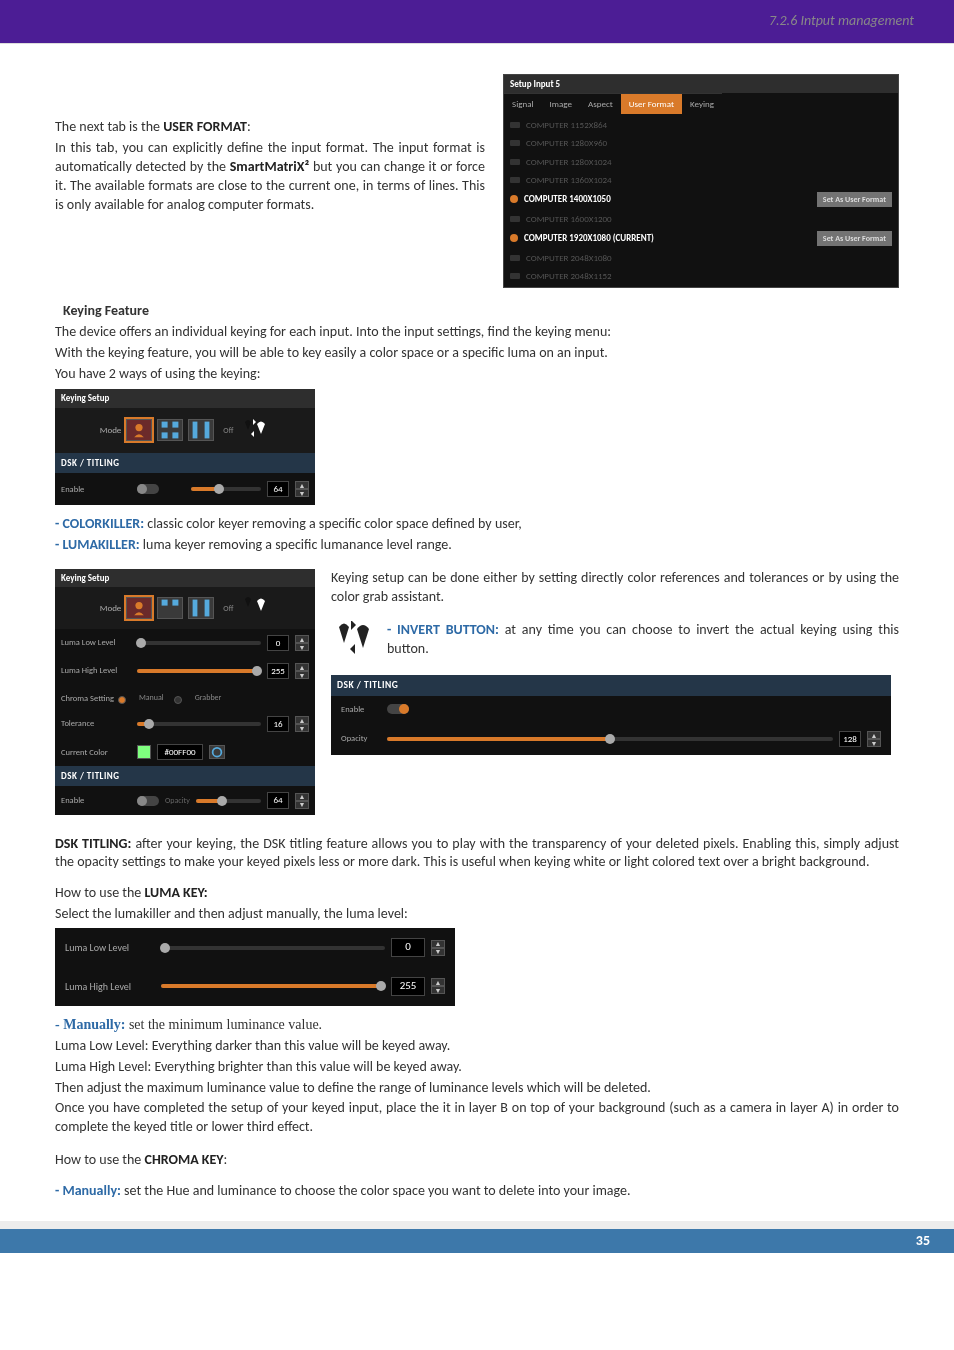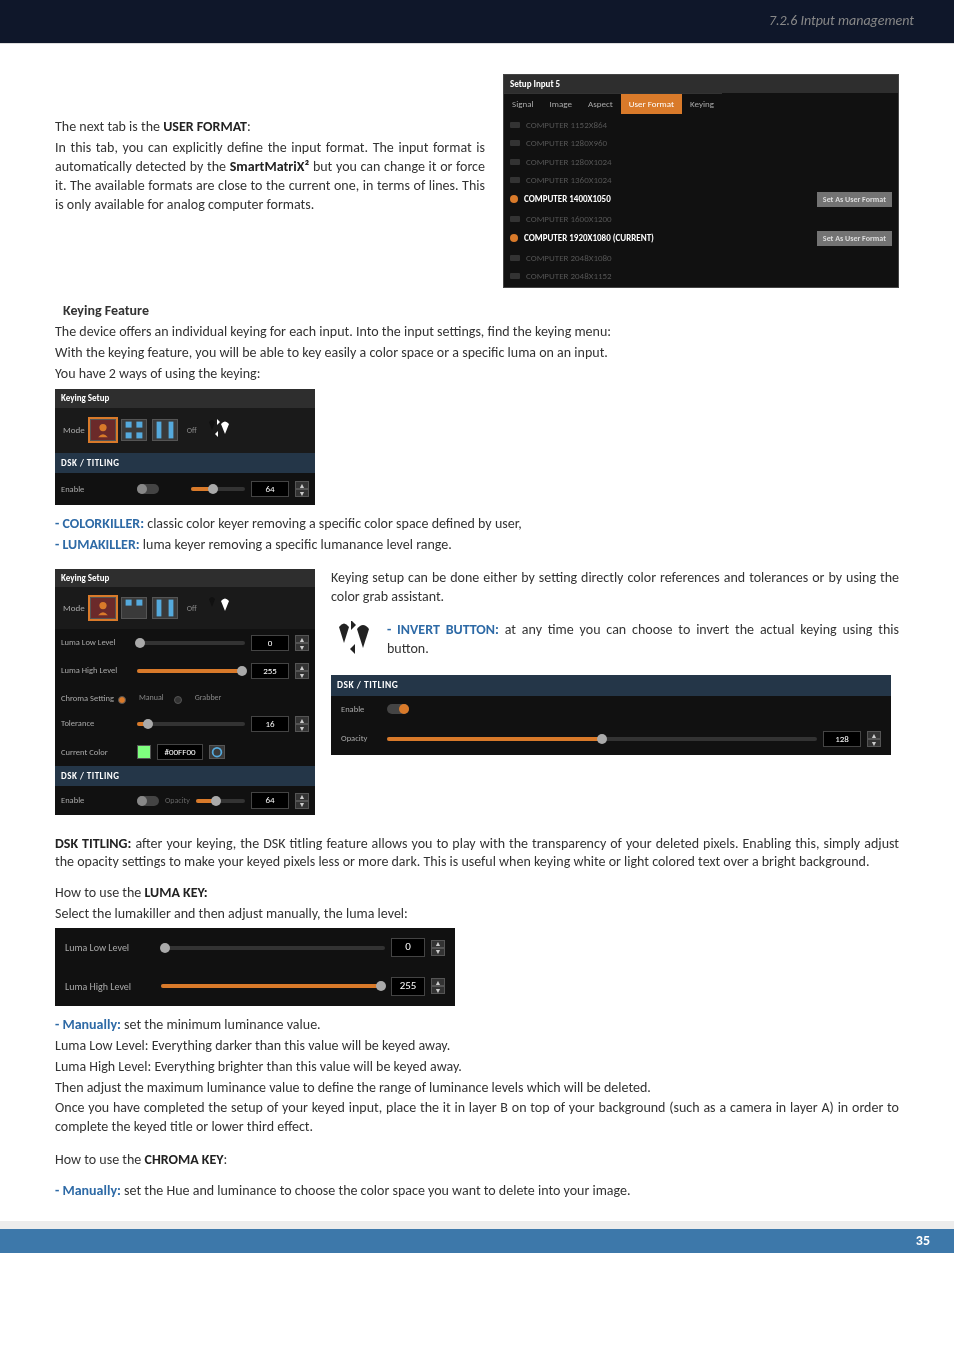--- a/index.html
+++ b/index.html
@@ -5,21 +5,21 @@
   * { box-sizing: border-box; margin: 0; padding: 0; }
   body {
     font-family: Calibri, "Segoe UI", Arial, sans-serif;
     font-size: 14px;
     color: #333;
     background: #fff;
     width: 954px;
     margin: 0 auto;
     line-height: 1.35;
   }
-  .topbar { height: 44px; background: #0f172a; display:flex; justify-content:flex-end; align-items:center; padding-right:40px; border-bottom:1px solid #ddd;}
+  .topbar { height: 44px; background: #4c1d95; display:flex; justify-content:flex-end; align-items:center; padding-right:40px; border-bottom:1px solid #ddd;}
   .topbar span { color:#888; font-style: italic; font-size:14px; }
   .pagewrap { padding: 30px 55px 0 55px; position: relative; }
 
   .columns-top { display:flex; gap:18px; }
   .left-text-block { flex:1; text-align: justify; margin-top: 44px; }
 
   p { margin: 0 0 2px 0; }
   .bold { font-weight:700; color:#222; }
   .blue { color:#2e6aa6; font-weight:700; }
   .section-h { font-weight:700; margin-top:14px;margin-left:8px; }
@@ -34,35 +34,35 @@
   .uf-row { display:flex; align-items:center; padding:3px 6px; }
   .uf-led { width:10px; height:6px; background:#333; border-radius:1px; margin-right:6px; }
   .uf-led.on { background:#d97a2a; border-radius:50%; width:8px; height:8px; }
   .uf-row.dim { color:#555; }
   .uf-row.on { color:#fff; font-weight:700; }
   .uf-btn { margin-left:auto; background:#737373; color:#ddd; padding:2px 6px; font-size:8px; border-radius:0; }
 
   
   .ks-panel { width:260px; background:#111; color:#ccc; font-size:9px; margin-top:6px; }
   .ks-head { background:#2e2e2e; color:#fff; padding:3px 6px; font-size:9px; font-weight:700; }
-  .ks-mode { display:flex; align-items:center; gap:5px; padding:10px 8px; background:#1a1a1a; }
+  .ks-mode { display:flex; align-items:center; gap:5px; padding:10px 8px; background:#1a1a1a;justify-content:center; }
   .ks-tile { width:26px; height:22px; background:#3a3a3a; border:1px solid #555; display:flex; align-items:center; justify-content:center; }
   .ks-tile.sel { outline:2px solid #d97a2a; background:#6b2a2a; }
   .ks-off { color:#888; font-size:8px; margin-left:4px; }
   .ks-invert { margin-left:2px; font-size:16px; color:#fff; }
   .ks-sub { background:#243648; color:#fff; padding:4px 6px; font-weight:700; letter-spacing:.5px; }
   .ks-row { display:flex; align-items:center; padding:8px 6px; gap:6px; }
   .ks-row label { width:70px; color:#aaa; font-size:8.5px; }
   .ks-tog { width:22px; height:10px; background:#444; border-radius:5px; position:relative; }
   .ks-tog::after { content:''; position:absolute; width:10px;height:10px;border-radius:50%;background:#888;left:0;top:0; }
   .ks-tog.on::after { left:12px; background:#d97a2a; }
   .ks-slider { flex:1; height:4px; background:#333; border-radius:2px; position:relative; }
   .ks-slider .fill { position:absolute; height:100%; background:#d97a2a; border-radius:2px; }
   .ks-slider .knob { position:absolute; width:10px; height:10px; background:#aaa; border-radius:50%; top:-3px; transform:translateX(-50%); }
-  .ks-val { width:38px; background:#000; border:1px solid #444; color:#fff; text-align:center; font-size:9px; padding:1px 0; }
+  .ks-val { width:22px; background:#000; border:1px solid #444; color:#fff; text-align:center; font-size:9px; padding:1px 0; }
   .spin { display:flex; flex-direction:column; }
   .spin span { width:14px; height:8px; background:#333; border:1px solid #555; font-size:7px; color:#ccc; display:flex; align-items:center; justify-content:center; line-height:1; }
 
   
   .ksl { width:260px; background:#111; color:#ccc; font-size:9px; }
   .ksl .ks-row { padding:6px 6px; }
   .ksl .pillrow { display:flex; align-items:flex-end; gap:4px; padding:6px; }
   .pill { padding:1px 6px; font-size:8px; color:#888; }
   .radio { width:8px;height:8px;border-radius:50%;background:#333;border:1px solid #555;display:inline-block;margin-right:3px; }
   .radio.on { background:#d97a2a; }
@@ -375,21 +375,21 @@
           <div class="knob" style="left:98%;"></div>
         </div>
       <span class="ks-val" style="width:34px;font-size:11px;">255</span>
       <div class="spin">
           <span>▲</span>
           <span>▼</span>
         </div>
     </div>
   </div>
 
-  <p style="margin-top:10px;"><span class="blue">- Manually:</span><span> set the minimum luminance value.</span></p>
+  <p style="margin-top:10px;font-family:Liberation Serif, serif;"><span class="blue">- Manually:</span><span> set the minimum luminance value.</span></p>
   <p>Luma Low Level:  Everything darker than this value will be keyed away.</p>
   <p>Luma High Level: Everything brighter than this value will be keyed away.</p>
   <p>Then adjust the maximum luminance value to define the range of luminance levels which will be deleted.</p>
   <p style="text-align:justify;">Once you have completed the setup of your keyed input, place the it in layer B on top of your background (such as a camera in layer A) in order to complete the keyed title or lower third effect.</p>
 
   <p style="margin-top:14px;"><span>How to use the </span><span class="bold">CHROMA KEY</span><span>:</span></p>
 
   <p style="margin-top:12px; text-align:justify;"><span class="blue">- Manually:</span><span> set the Hue and luminance to choose the color space you want to delete into your image.</span></p>
 
 </div>

